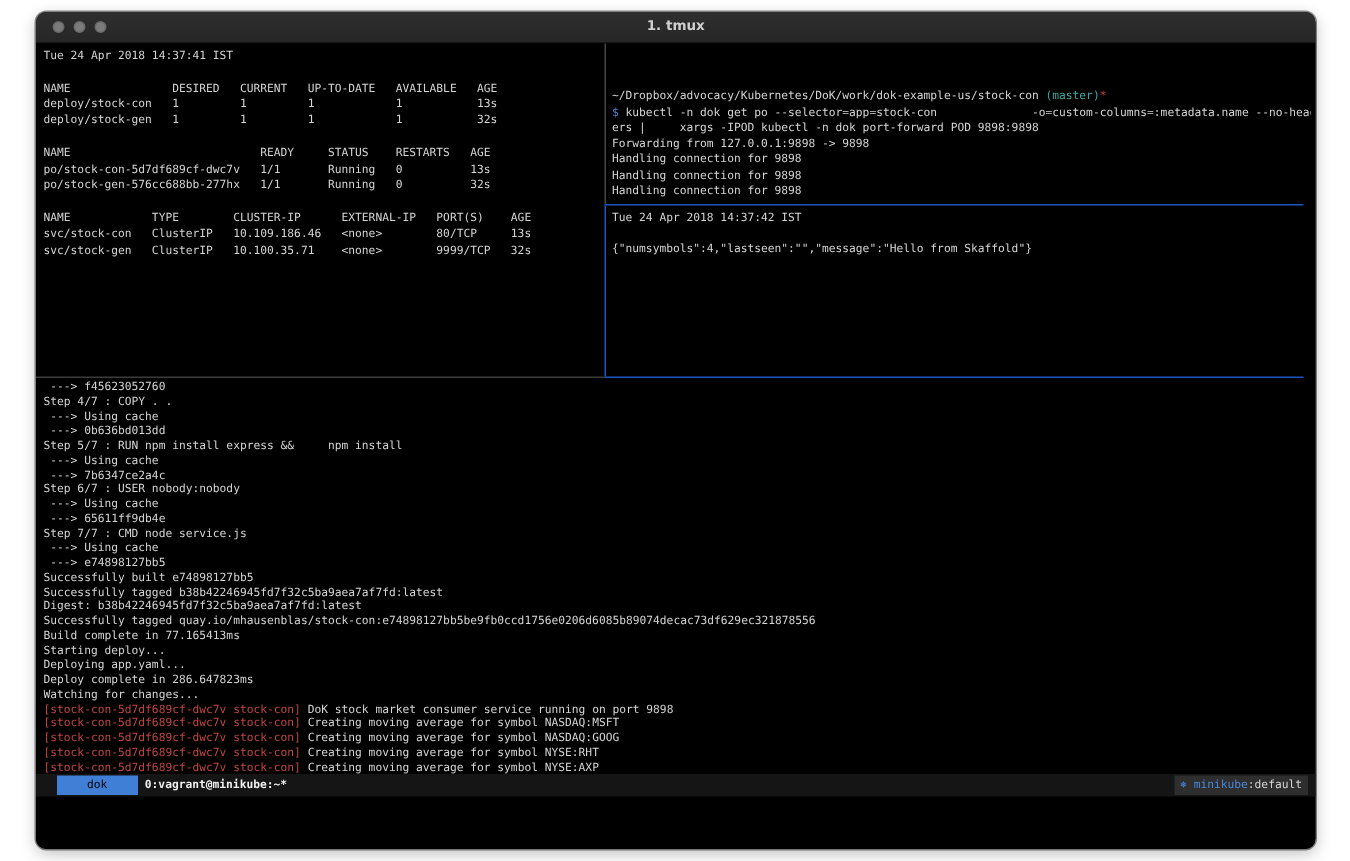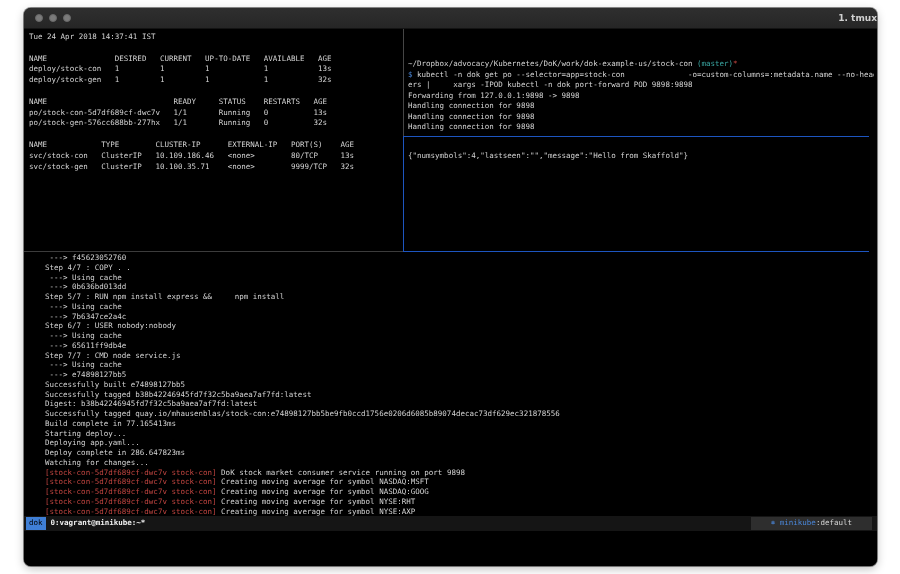--- a/index.html
+++ b/index.html
@@ -13,49 +13,49 @@
     box-shadow:0 0 0 1px rgba(0,0,0,0.45), 0 3px 10px rgba(0,0,0,0.25);
   }
   .titlebar {
     height:20px; background:linear-gradient(#2f2f2f,#262626);
     border-bottom:1px solid #141414; position:relative;
     display:flex; align-items:center;
   }
   .lights { display:flex; gap:6px; margin-left:11px; }
   .light { width:8px; height:8px; border-radius:50%; background:#7b7b7b; border:1px solid #696969; box-sizing:border-box; }
   .title {
-    position:absolute; left:0; right:0; text-align:right;
+    position:absolute; left:0; right:0; text-align:center;
     font-family:"DejaVu Sans", sans-serif; font-size:9px; font-weight:bold; color:#d0d0d0;
   }
   .term {
     position:absolute; top:21px; left:0; right:0; bottom:0;
     background:#000000; color:#d4d4d4; font-size:7.5px; line-height:10.5px;
     white-space:pre;
   }
   .pane { position:absolute; overflow:hidden; }
   #pane-tl  { left:5px;   top:3px;   width:372px; height:218px; line-height:10.8px; }
   #pane-tru { left:384px; top:30px;  width:466px; height:92px; }
   #pane-trl { left:384px; top:111px; width:466px; height:109px; }
-  #pane-b   { left:5px;   top:224px; width:842px; height:263px; line-height:9.75px;margin-left:16px; }
+  #pane-b   { left:5px;   top:224px; width:842px; height:263px; line-height:9.75px; }
   .vborder, .hborder { position:absolute; }
   .grey { background:#454545; }
   .blue { background:#1d55c0; }
   #vb1  { left:379px; top:0;     width:1px;   height:107px; }
   #hb1  { left:379px; top:107px; width:466px; height:1px; }
   #vb2  { left:379px; top:108px; width:1px;   height:114px; }
   #hb2l { left:0;     top:222px; width:379px; height:1px; background:#3c3c3c; }
   #hb2r { left:379px; top:222px; width:466px; height:1px; }
   .status {
     position:absolute; left:0; right:0; top:487px; height:15px;
     background:#151515; display:flex; align-items:center; font-size:7.5px;
   }
-  .badge { background:#3f7fd6; color:#000000; padding:1px 3px; margin-left:2px; }
+  .badge { background:#3f7fd6; color:#000000; padding:1px 20px; margin-left:14px; }
   .winlabel { color:#f0f0f0; font-weight:bold; margin-left:5px; }
   .status-right {
-    position:absolute; right:5px; top:1px; background:#2e2e2e; padding:1px 20px; white-space:pre;
+    position:absolute; right:5px; top:1px; background:#2e2e2e; padding:1px 4px; white-space:pre;
   }
   .c-blue { color:#4a86d8; }
   .c-cyan { color:#3aa8a4; }
   .c-red  { color:#c14540; }
   .c-def  { color:#d6d6d6; }
   .line { min-height:1em; }
 </style>
 </head>
 <body>
 
@@ -65,21 +65,21 @@
       <span class="light"></span>
       <span class="light"></span>
       <span class="light"></span>
     </div>
     <div class="title">1. tmux</div>
   </div>
 
   <div class="term">
     <div class="pane" id="pane-tl"><div class="line">Tue 24 Apr 2018 14:37:41 IST</div><div class="line">&nbsp;</div><div class="line">NAME               DESIRED   CURRENT   UP-TO-DATE   AVAILABLE   AGE</div><div class="line">deploy/stock-con   1         1         1            1           13s</div><div class="line">deploy/stock-gen   1         1         1            1           32s</div><div class="line">&nbsp;</div><div class="line">NAME                            READY     STATUS    RESTARTS   AGE</div><div class="line">po/stock-con-5d7df689cf-dwc7v   1/1       Running   0          13s</div><div class="line">po/stock-gen-576cc688bb-277hx   1/1       Running   0          32s</div><div class="line">&nbsp;</div><div class="line">NAME            TYPE        CLUSTER-IP      EXTERNAL-IP   PORT(S)    AGE</div><div class="line">svc/stock-con   ClusterIP   10.109.186.46   &lt;none&gt;        80/TCP     13s</div><div class="line">svc/stock-gen   ClusterIP   10.100.35.71    &lt;none&gt;        9999/TCP   32s</div></div>
     <div class="pane" id="pane-tru"><div class="line"><span>~/Dropbox/advocacy/Kubernetes/DoK/work/dok-example-us/stock-con </span><span class="c-cyan">(master)</span><span class="c-red">*</span></div><div class="line"><span class="c-blue">$</span><span> kubectl -n dok get po --selector=app=stock-con              -o=custom-columns=:metadata.name --no-head</span></div><div class="line">ers |     xargs -IPOD kubectl -n dok port-forward POD 9898:9898</div><div class="line">Forwarding from 127.0.0.1:9898 -&gt; 9898</div><div class="line">Handling connection for 9898</div><div class="line">Handling connection for 9898</div><div class="line">Handling connection for 9898</div></div>
-    <div class="pane" id="pane-trl"><div class="line">&nbsp;</div><div class="line">{"numsymbols":4,"lastseen":"","message":"Hello from Skaffold"}</div></div>
+    <div class="pane" id="pane-trl"><div class="line">Tue 24 Apr 2018 14:37:42 IST</div><div class="line">&nbsp;</div><div class="line">{"numsymbols":4,"lastseen":"","message":"Hello from Skaffold"}</div></div>
     <div class="pane" id="pane-b"><div class="line"> ---&gt; f45623052760</div><div class="line">Step 4/7 : COPY . .</div><div class="line"> ---&gt; Using cache</div><div class="line"> ---&gt; 0b636bd013dd</div><div class="line">Step 5/7 : RUN npm install express &amp;&amp;     npm install</div><div class="line"> ---&gt; Using cache</div><div class="line"> ---&gt; 7b6347ce2a4c</div><div class="line">Step 6/7 : USER nobody:nobody</div><div class="line"> ---&gt; Using cache</div><div class="line"> ---&gt; 65611ff9db4e</div><div class="line">Step 7/7 : CMD node service.js</div><div class="line"> ---&gt; Using cache</div><div class="line"> ---&gt; e74898127bb5</div><div class="line">Successfully built e74898127bb5</div><div class="line">Successfully tagged b38b42246945fd7f32c5ba9aea7af7fd:latest</div><div class="line">Digest: b38b42246945fd7f32c5ba9aea7af7fd:latest</div><div class="line">Successfully tagged quay.io/mhausenblas/stock-con:e74898127bb5be9fb0ccd1756e0206d6085b89074decac73df629ec321878556</div><div class="line">Build complete in 77.165413ms</div><div class="line">Starting deploy...</div><div class="line">Deploying app.yaml...</div><div class="line">Deploy complete in 286.647823ms</div><div class="line">Watching for changes...</div><div class="line"><span class="c-red">[stock-con-5d7df689cf-dwc7v stock-con]</span><span> DoK stock market consumer service running on port 9898</span></div><div class="line"><span class="c-red">[stock-con-5d7df689cf-dwc7v stock-con]</span><span> Creating moving average for symbol NASDAQ:MSFT</span></div><div class="line"><span class="c-red">[stock-con-5d7df689cf-dwc7v stock-con]</span><span> Creating moving average for symbol NASDAQ:GOOG</span></div><div class="line"><span class="c-red">[stock-con-5d7df689cf-dwc7v stock-con]</span><span> Creating moving average for symbol NYSE:RHT</span></div><div class="line"><span class="c-red">[stock-con-5d7df689cf-dwc7v stock-con]</span><span> Creating moving average for symbol NYSE:AXP</span></div></div>
 
     <div class="vborder grey" id="vb1"></div>
     <div class="hborder blue" id="hb1"></div>
     <div class="vborder blue" id="vb2"></div>
     <div class="hborder" id="hb2l"></div>
     <div class="hborder blue" id="hb2r"></div>
 
     <div class="status">
       <span class="badge">dok</span>

